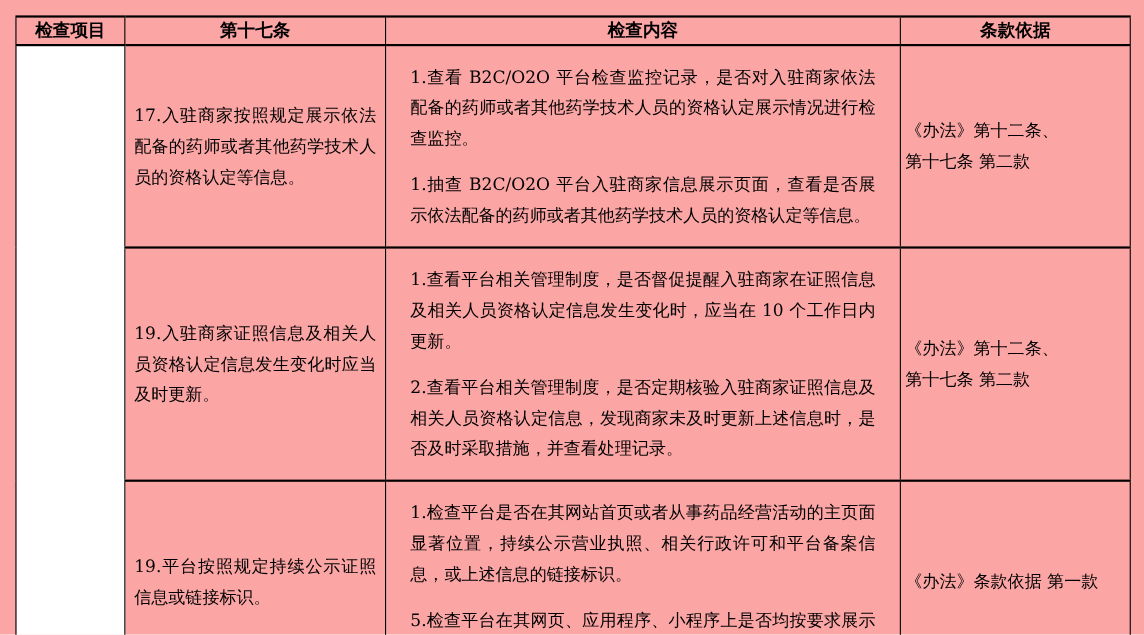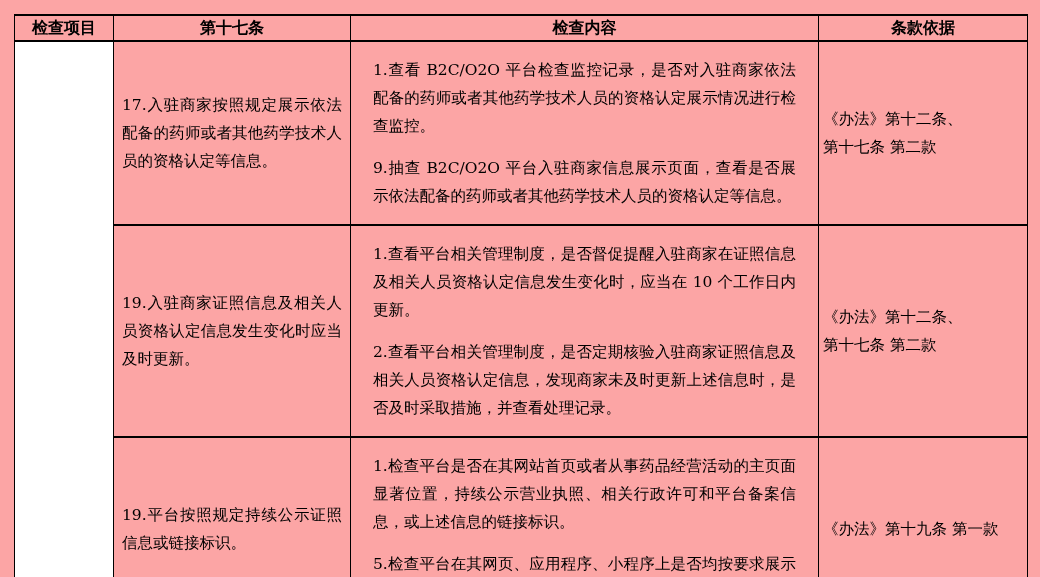--- a/index.html
+++ b/index.html
@@ -75,21 +75,21 @@
       </tr>
     </thead>
     <tbody>
       <tr class="row-17">
         <td class="item-cell" rowspan="3"></td>
         <td class="key-cell">
           <div>17.入驻商家按照规定展示依法配备的药师或者其他药学技术人员的资格认定等信息。</div>
         </td>
         <td class="content-cell">
           <p>1.查看 B2C/O2O 平台检查监控记录，是否对入驻商家依法配备的药师或者其他药学技术人员的资格认定展示情况进行检查监控。</p>
-          <p>9.抽查 B2C/O2O 平台入驻商家信息展示页面，查看是否展示依法配备的药师或者其他药学技术人员的资格认定等信息。</p>
+          <p>1.抽查 B2C/O2O 平台入驻商家信息展示页面，查看是否展示依法配备的药师或者其他药学技术人员的资格认定等信息。</p>
         </td>
         <td class="basis-cell">
           <div>《办法》第十二条、</div>
           <div>第十七条 第二款</div>
         </td>
       </tr>
       <tr class="row-18">
         <td class="key-cell">
           <div>19.入驻商家证照信息及相关人员资格认定信息发生变化时应当及时更新。</div>
         </td>
@@ -104,18 +104,18 @@
       </tr>
       <tr class="row-19">
         <td class="key-cell">
           <div>19.平台按照规定持续公示证照信息或链接标识。</div>
         </td>
         <td class="content-cell">
           <p>1.检查平台是否在其网站首页或者从事药品经营活动的主页面显著位置，持续公示营业执照、相关行政许可和平台备案信息，或上述信息的链接标识。</p>
           <p>5.检查平台在其网页、应用程序、小程序上是否均按要求展示上述信息。</p>
         </td>
         <td class="basis-cell">
-          <div>《办法》第十九条 第一款</div>
+          <div>《办法》条款依据 第一款</div>
         </td>
       </tr>
     </tbody>
   </table>
 </div>
 
 </body></html>

